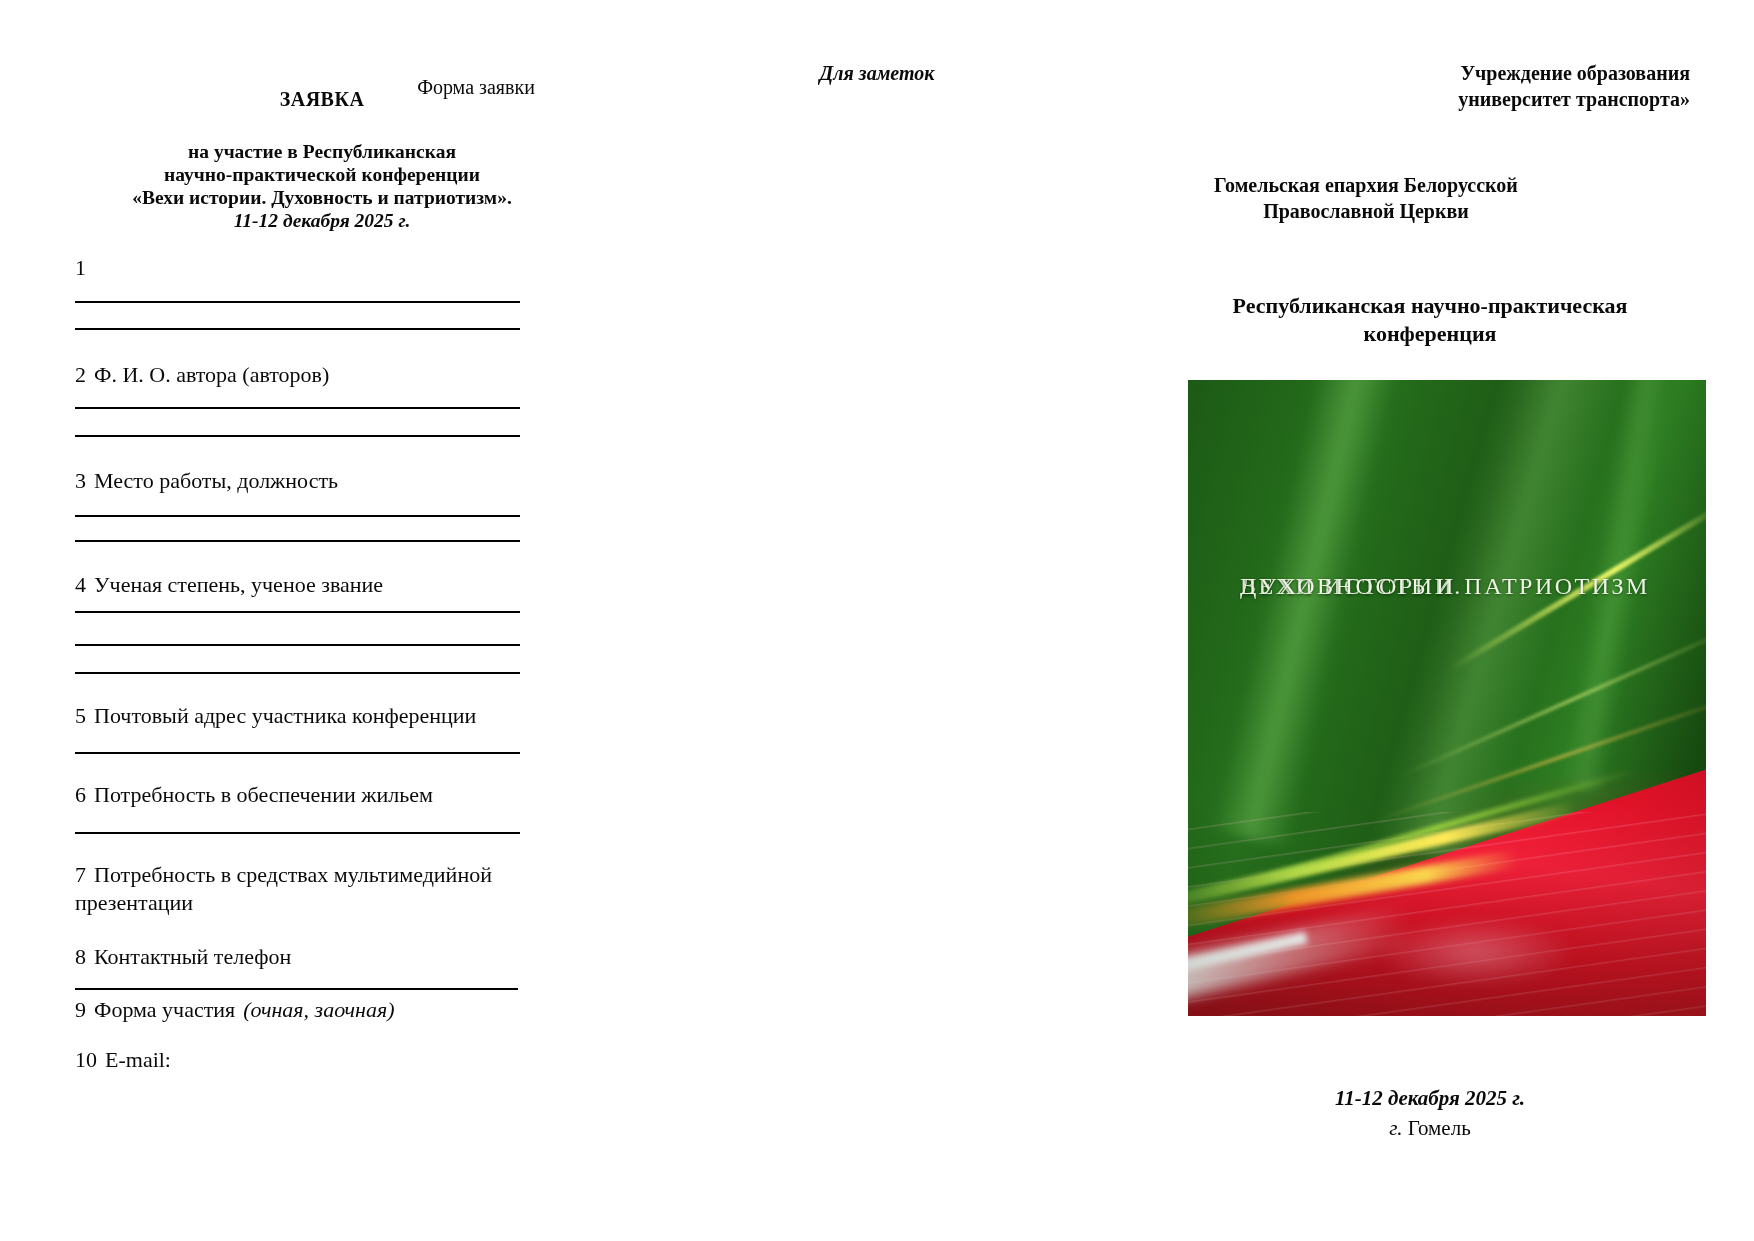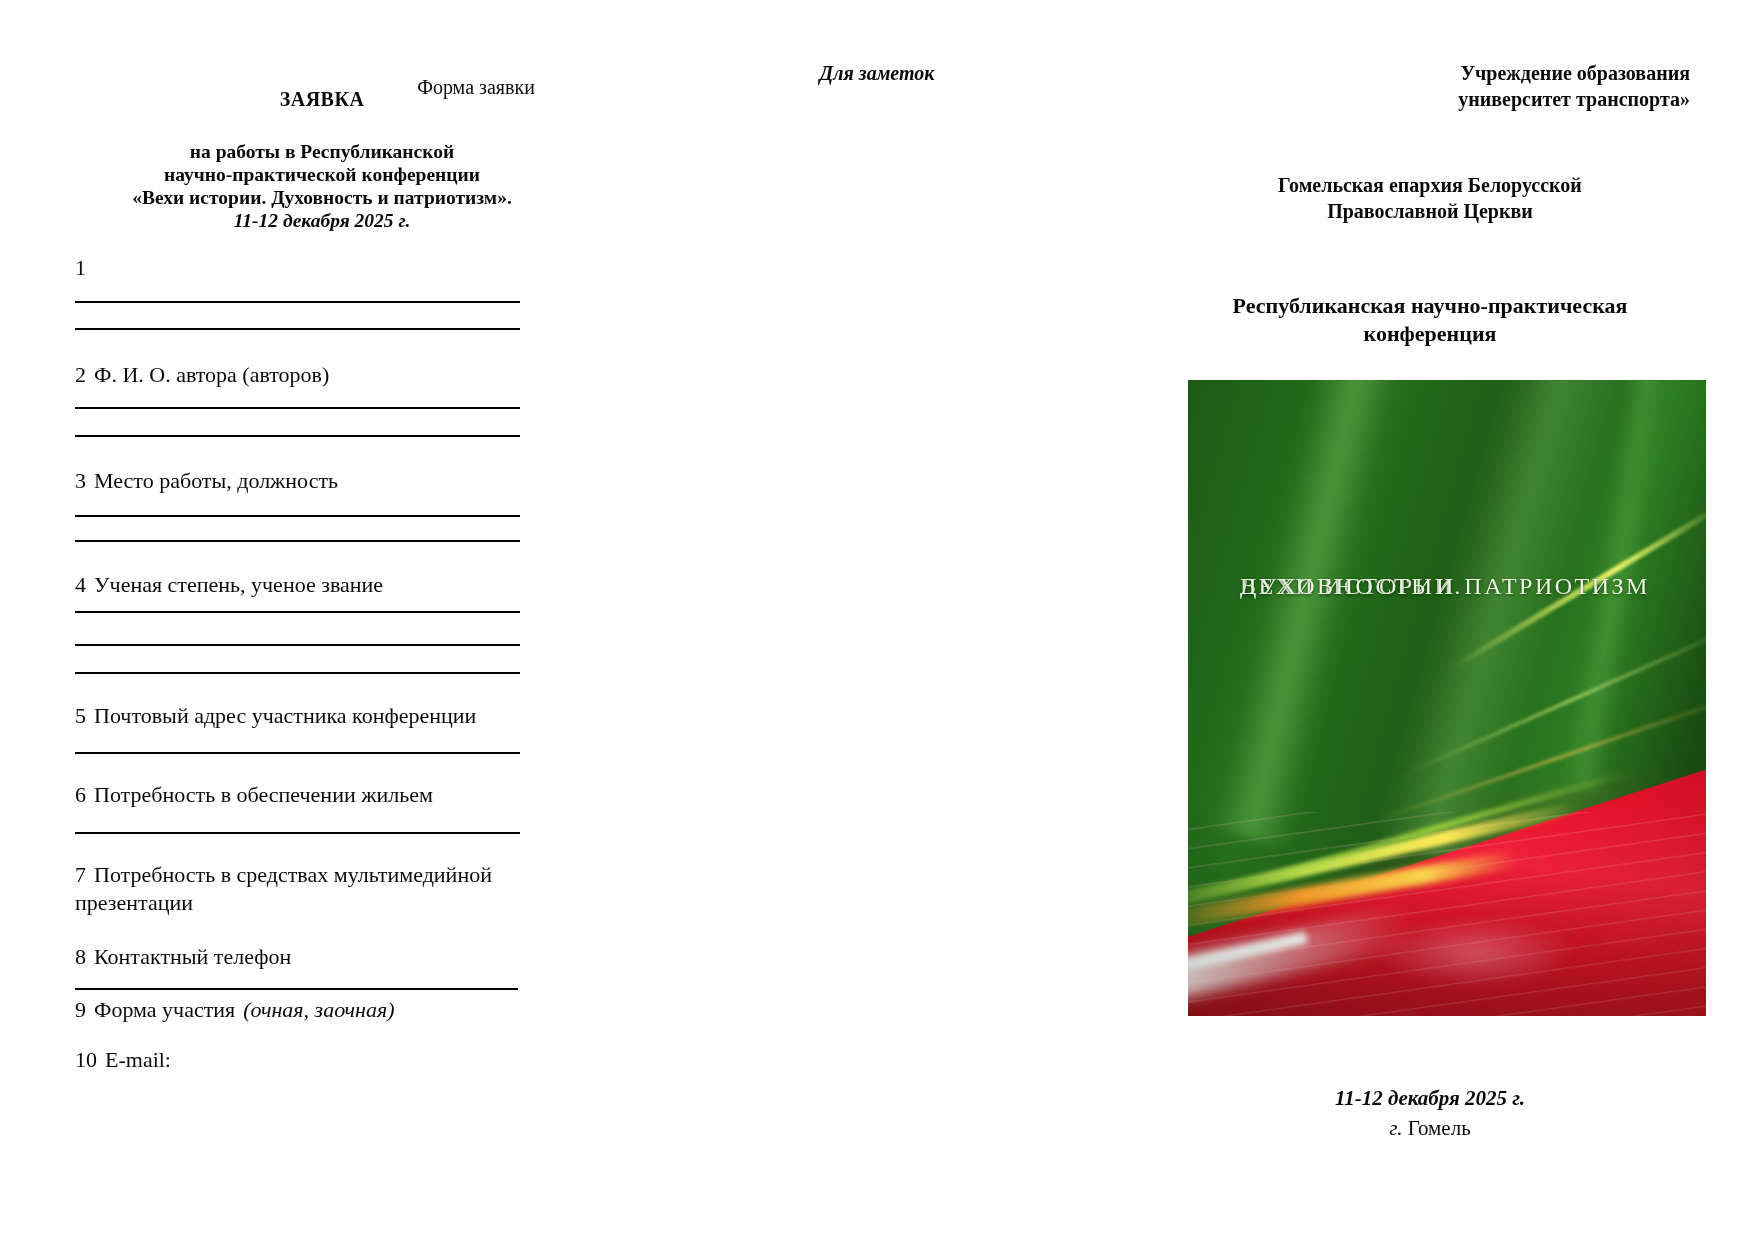--- a/index.html
+++ b/index.html
@@ -17,21 +17,21 @@
   .form-sub{top:140px;left:75px;width:494px;font-size:19.5px;line-height:23px;}
   .field{left:75px;width:445px;display:flex;align-items:stretch;font-size:22px;line-height:26px;}
   .field>span{white-space:pre;flex:0 0 auto;}
   .num{margin-right:8px;}
   .fill{flex:1 1 auto;border-bottom:2px solid #000;height:23px;}
   .uline{left:75px;width:445px;border-top:2px solid #000;height:0;}
   
   .notes-header{top:62px;left:640px;width:474px;font-size:20px;text-align:center;}
   
   .org{top:60px;left:1170px;width:520px;font-size:20px;line-height:26px;text-align:right;}
-  .eparchy{top:172px;left:1170px;width:520px;font-size:20px;line-height:26px;}
+  .eparchy{top:172px;left:1106px;width:520px;font-size:20px;line-height:26px;}
   .conf{top:292px;left:1170px;width:520px;font-size:22px;line-height:28px;}
   .date-line{top:1086px;left:1170px;width:520px;font-size:21px;}
   .city-line{top:1116px;left:1170px;width:520px;font-size:21px;}
   
   .poster{
     left:1188px;top:380px;width:480px;height:636px;overflow:hidden;
     background:
       radial-gradient(120% 70% at 85% 104%, rgba(255,30,55,.55) 0%, rgba(255,30,55,0) 62%),
       linear-gradient(106deg,#1c5a15 0%,#27711d 26%,#1d5a15 48%,#2d7d22 70%,#174a10 88%,#123c0c 100%);
     padding-left: 38px;
@@ -72,21 +72,21 @@
 </style>
 </head>
 <body>
 
 <div class="page">
 
   <div>
     <div class="abs form-header ctr">Форма заявки</div>
     <div class="abs form-title ctr b">ЗАЯВКА</div>
     <div class="abs form-sub ctr b">
-      <div>на работы в Республиканской</div>
+      <div>на участие в Республиканская</div>
       <div>научно-практической конференции</div>
       <div>«Вехи истории. Духовность и патриотизм».</div>
       <div class="i">11-12 декабря 2025 г.</div>
     </div>
 
     <div class="abs field" style="top:255px">
       <span class="num">1</span>
     </div>
 
     <div class="abs field" style="top:362px">

